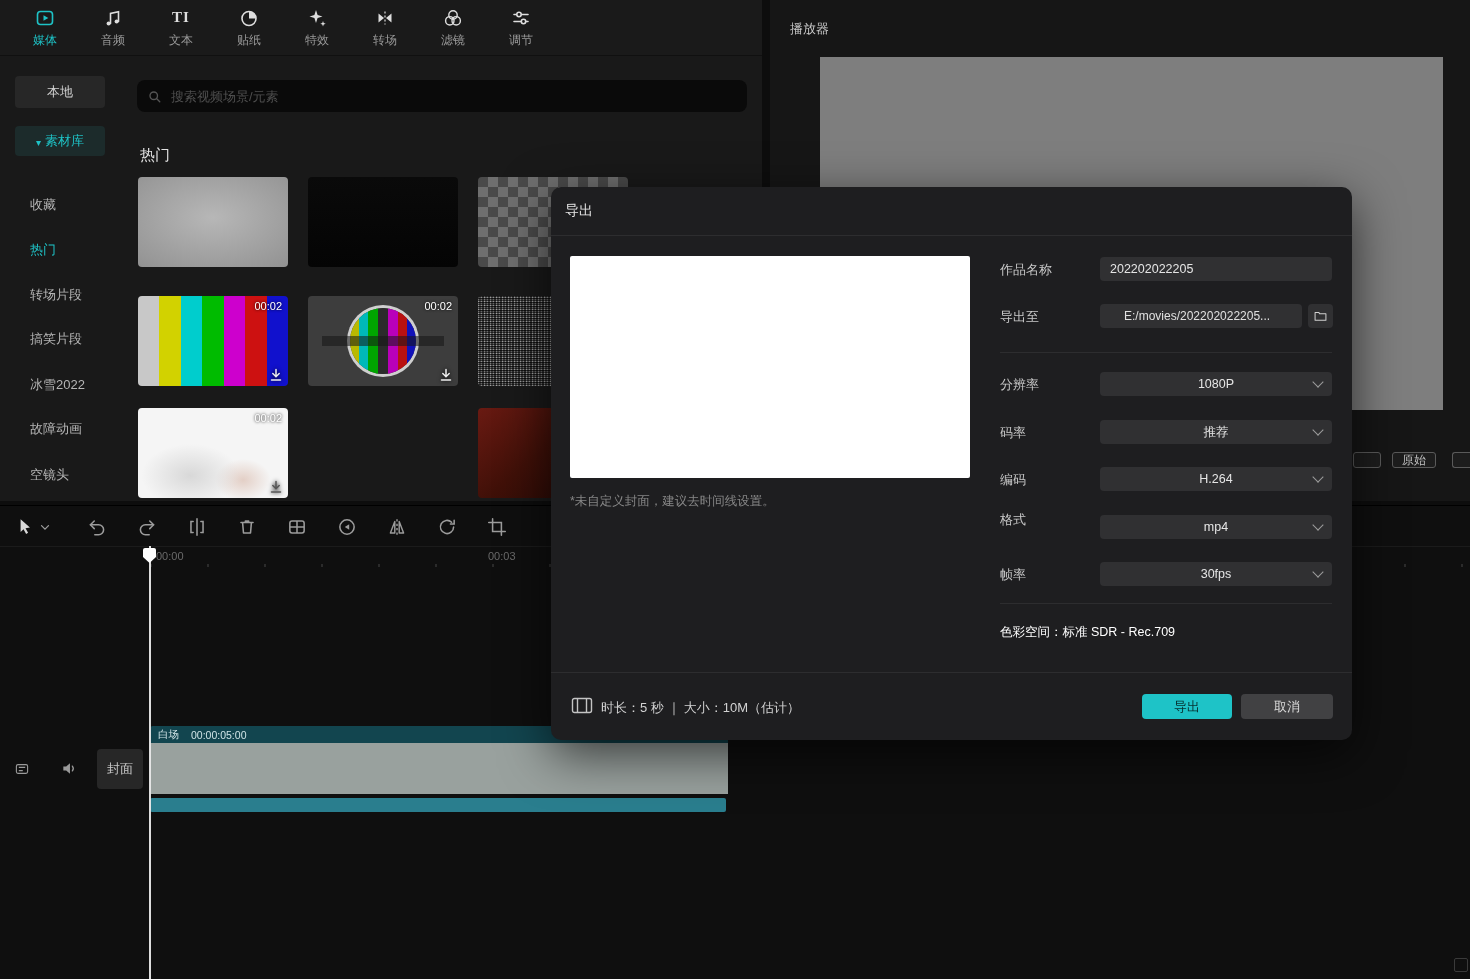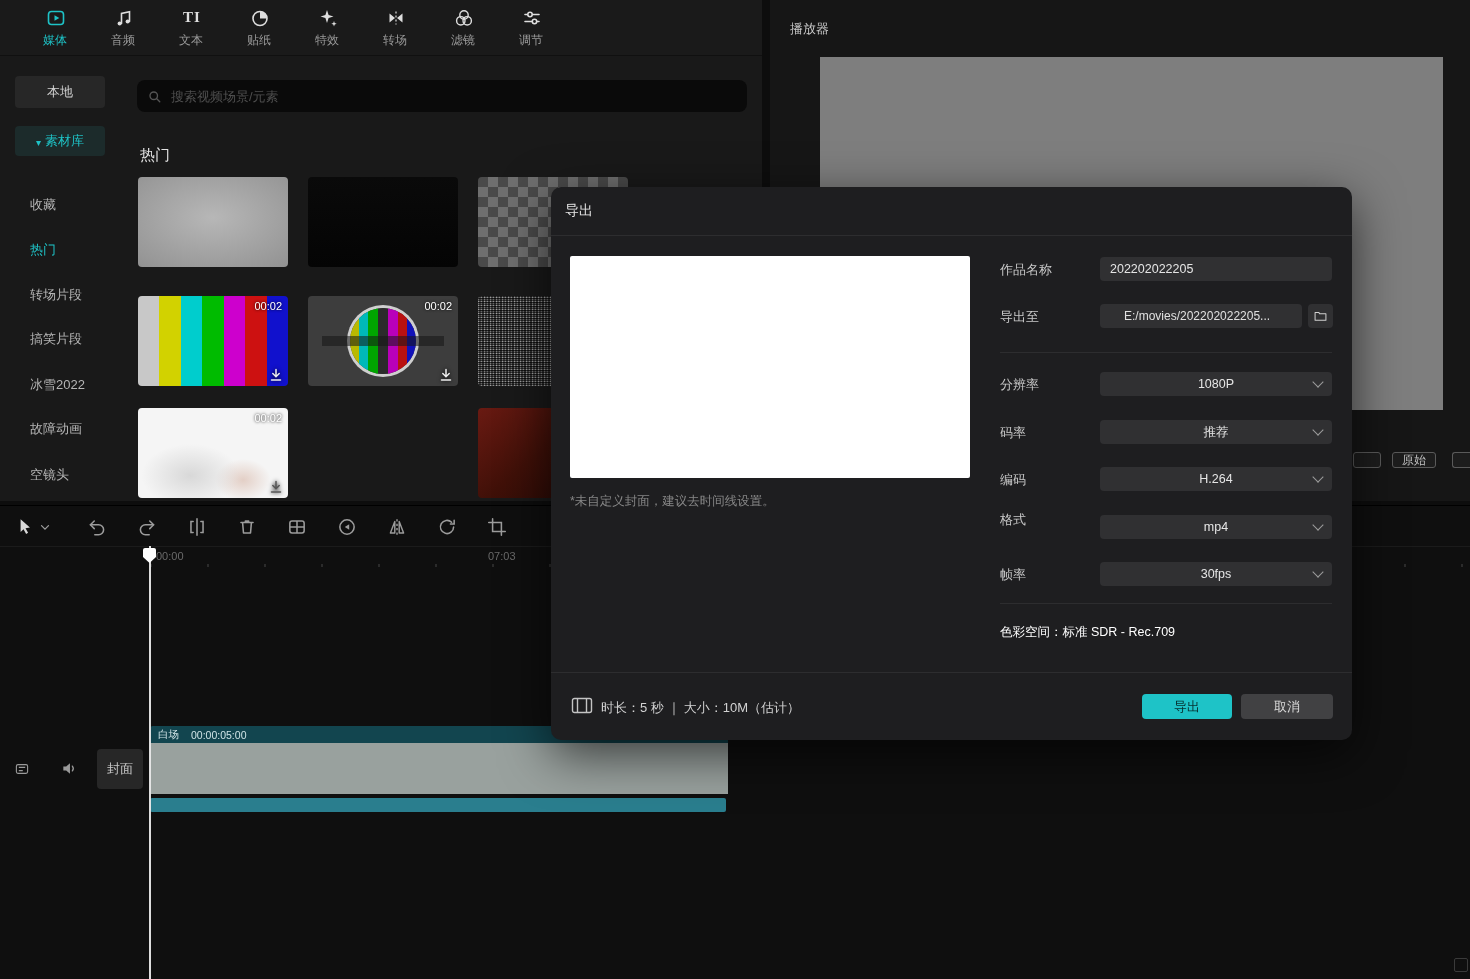--- a/index.html
+++ b/index.html
@@ -3,21 +3,21 @@
 <meta charset="utf-8">
 <style>
   html,body{margin:0;padding:0;width:1470px;height:979px;background:#0d0d0d;overflow:hidden;
     font-family:"Liberation Sans","DejaVu Sans",sans-serif;color:#ccc;}
   #app{position:absolute;inset:0;}
 
   
   #media-panel{position:absolute;left:0;top:0;width:762px;height:501px;background:#191919;}
   #topbar{position:absolute;left:0;top:0;width:762px;height:56px;display:flex;align-items:center;
     padding-left:23px;gap:24px;border-bottom:1px solid #101010;box-sizing:border-box;background:#1a1a1a;}
-  .tool{width:44px;display:flex;flex-direction:column;align-items:flex-end;gap:3px;color:#dedede;cursor:pointer;}
+  .tool{width:44px;display:flex;flex-direction:column;align-items:center;gap:3px;color:#dedede;cursor:pointer;}
   .tool .tl{font-size:12px;color:#9a9a9a;}
   .tool.active{color:#1ec3c7;}
   .tool.active .tl{color:#1ec3c7;}
   .ic{width:22px;height:22px;}
   .ticon{width:22px;height:22px;display:flex;align-items:center;justify-content:center;
     font-family:"Liberation Serif",serif;font-size:15px;font-weight:bold;letter-spacing:1px;}
 
   #sidebar{position:absolute;left:0;top:56px;width:118px;height:445px;background:#191919;}
   .side-local{position:absolute;left:15px;top:20px;width:90px;height:32px;background:#272727;border-radius:4px;
     display:flex;align-items:center;justify-content:center;font-size:13px;color:#d2d2d2;cursor:pointer;}
@@ -295,21 +295,21 @@
       <svg class="tb-ic" style="left:436px" viewBox="0 0 20 20" fill="none" stroke="currentColor" stroke-width="1.4" stroke-linecap="round">
           <path d="M16 10a6 6 0 1 1-1.8-4.3"></path>
           <path d="M16.5 3.8v3.4h-3.4"></path>
         </svg>
       <svg class="tb-ic" style="left:486px" viewBox="0 0 20 20" fill="none" stroke="currentColor" stroke-width="1.4" stroke-linecap="round">
           <path d="M6 2.5V14h11.5M2.5 6H14v11.5"></path>
         </svg>
     </div>
 
     <div class="ruler-label" style="left:156px">00:00</div>
-    <div class="ruler-label" style="left:488px">07:03</div>
+    <div class="ruler-label" style="left:488px">00:03</div>
     <div id="ticks"></div>
 
     <svg class="gut-ic" style="left:14px;top:255px;width:16px;height:16px" viewBox="0 0 20 20" fill="none" stroke="currentColor" stroke-width="1.4">
         <rect x="3" y="4.5" width="14" height="11" rx="2"></rect>
         <path d="M6 8h8M6 12h5"></path>
       </svg>
     <svg class="gut-ic" style="left:60px;top:253px;width:19px;height:19px" viewBox="0 0 20 20" fill="none" stroke="currentColor" stroke-width="1.4" stroke-linecap="round">
         <path d="M3.5 8v4h3l4 3.5v-11L6.5 8z" fill="currentColor" stroke="none"></path>
         <path d="M13 7.5a4 4 0 0 1 0 5"></path>
       </svg>

